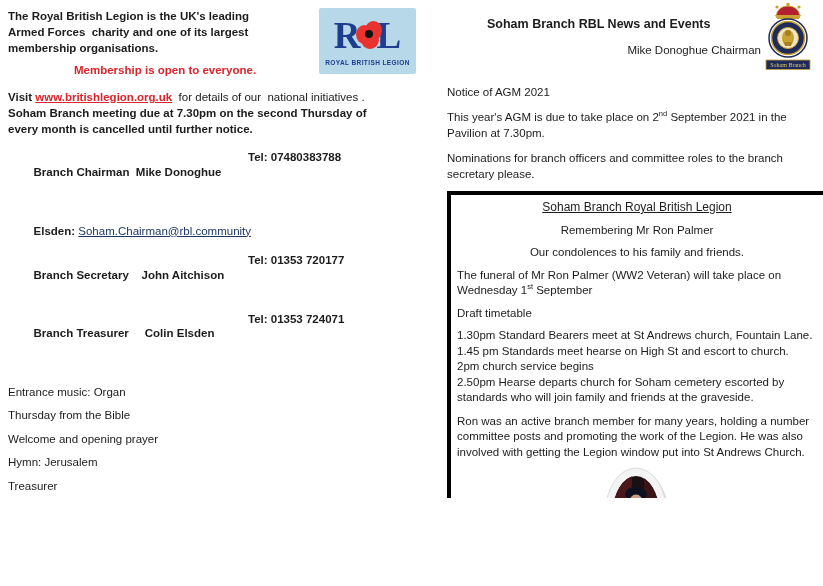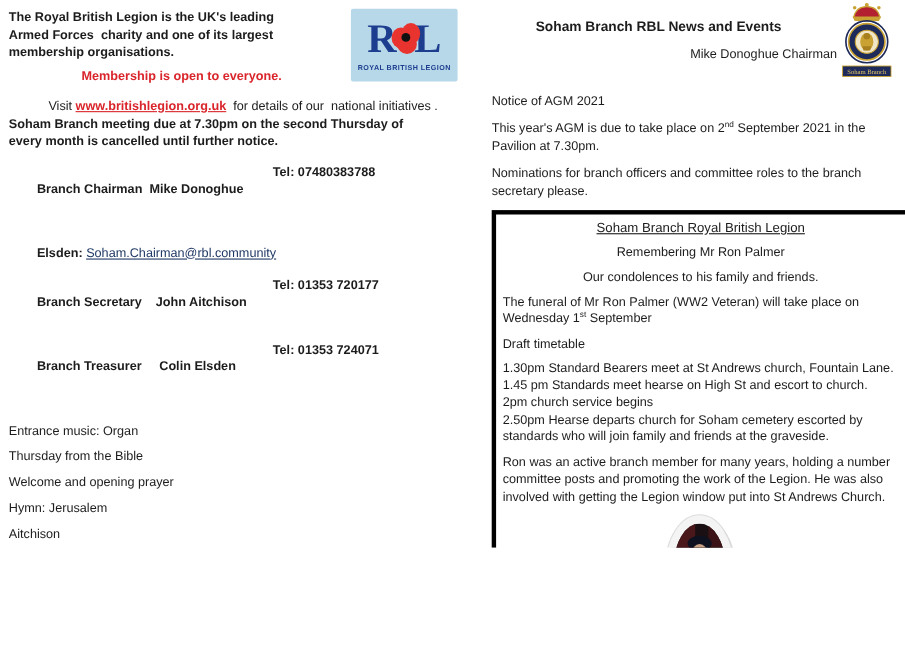--- a/index.html
+++ b/index.html
@@ -1,21 +1,21 @@
 <!DOCTYPE html>
 <html><head>
 <meta charset="utf-8">
 <style>
   html,body{margin:0;padding:0;background:#ffffff;}
   .page{
     position:relative;width:823px;height:498px;background:#fff;overflow:hidden;
     font-family:"Liberation Sans",sans-serif;color:#1c1c1c;font-size:11.5px;line-height:16px;border-radius:20px;
   }
   .pre{white-space:pre-wrap;}
-  .b{font-weight:normal;margin-left:36px;}
+  .b{font-weight:bold;}
   
   .col-left{position:absolute;left:8px;top:8px;width:408px;}
   .intro-row{display:flex;align-items:flex-start;}
   .intro-text{width:262px;font-weight:bold;}
   .membership{color:#d9252b;font-weight:bold;margin:6px 0 0 66px;}
   .rbl-logo{margin-left:auto;width:97px;height:66px;background:#b7d8e9;border-radius:2px;
     display:flex;flex-direction:column;align-items:center;justify-content:center;}
   .rbl-letters{display:flex;align-items:center;height:40px;}
   .rbl-letter{font-family:"Liberation Serif",serif;font-weight:bold;font-size:37px;color:#1d3d8f;line-height:40px;}
   .poppy{position:relative;width:26px;height:30px;margin:0 -5px;z-index:1;}
@@ -101,21 +101,21 @@
         <span class="contact-tel">Tel: 01353 724071</span>
       </div>
     </div>
 
 
     <div class="order-list">
       <p>Entrance music: Organ</p>
       <p>Thursday from the Bible</p>
       <p>Welcome and opening prayer</p>
       <p>Hymn: Jerusalem</p>
-      <p>Aitchison</p>
+      <p>Treasurer</p>
       <p>Hymn: I vow to thee my hearse</p>
       <p>Bible reading: John 15: 12-17</p>
       <p>Prayers ending with the Lord's Prayer</p>
 
     </div>
   </div>
 
   <div class="col-right">
 
     <div class="header-row">

